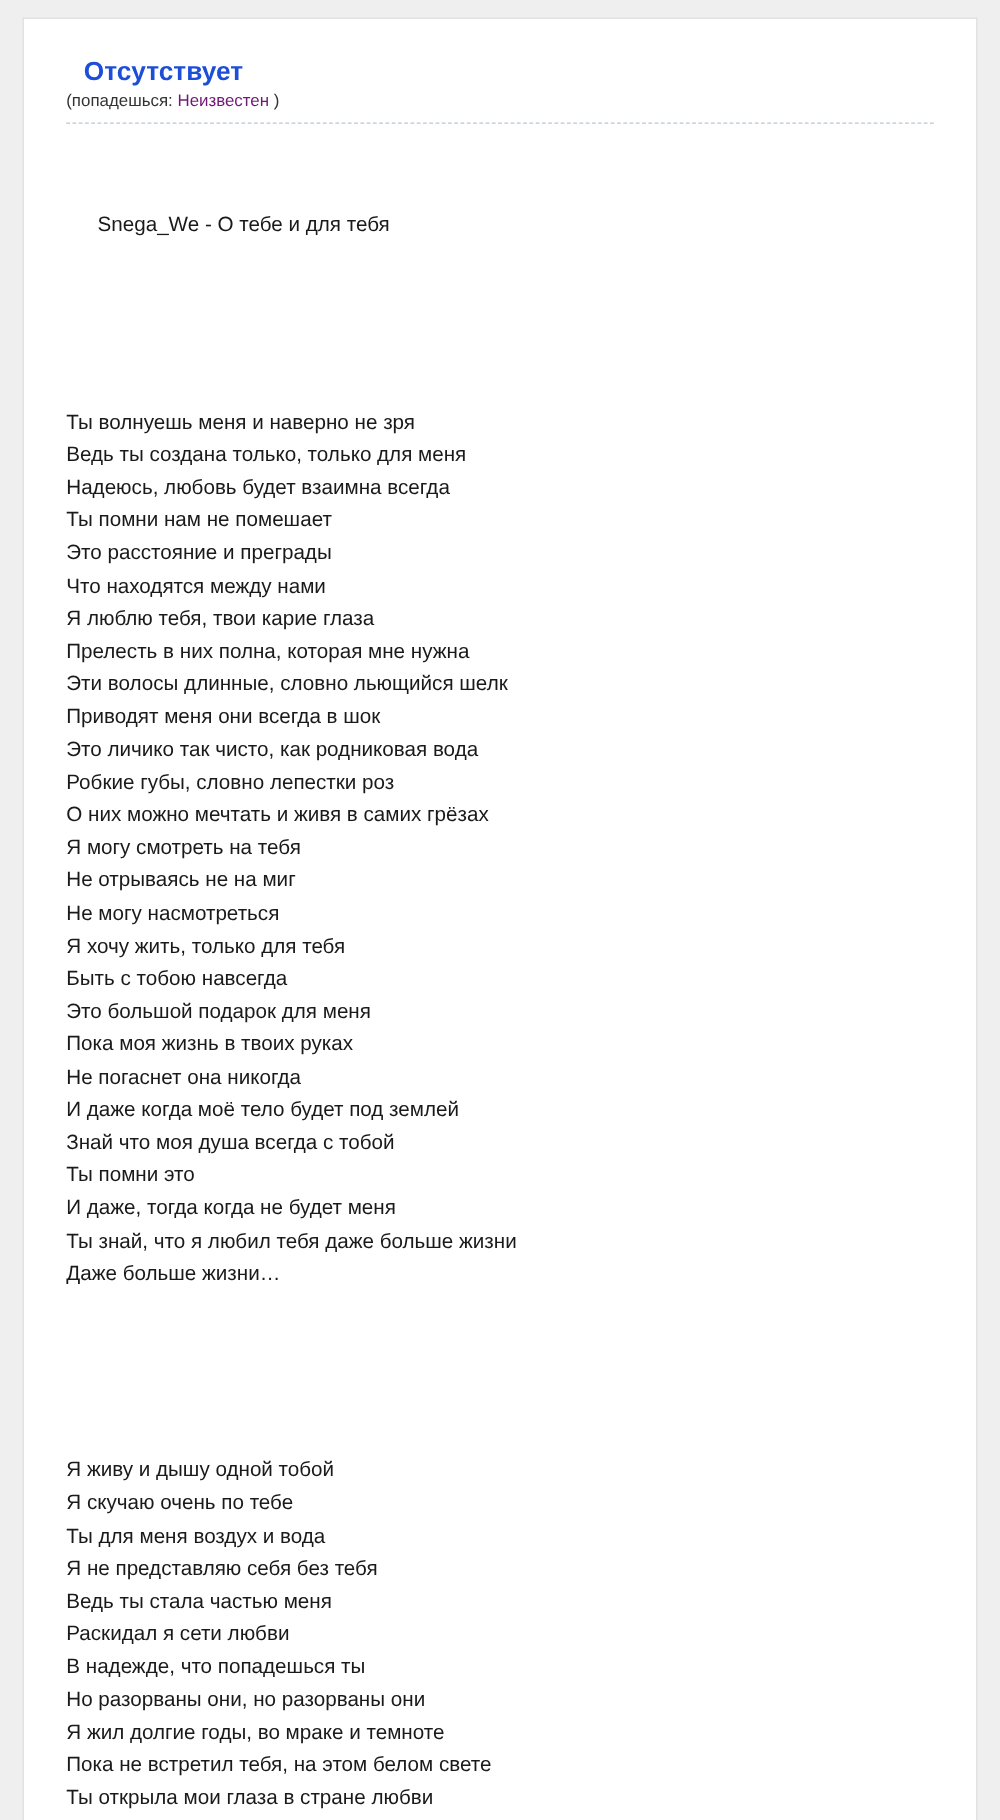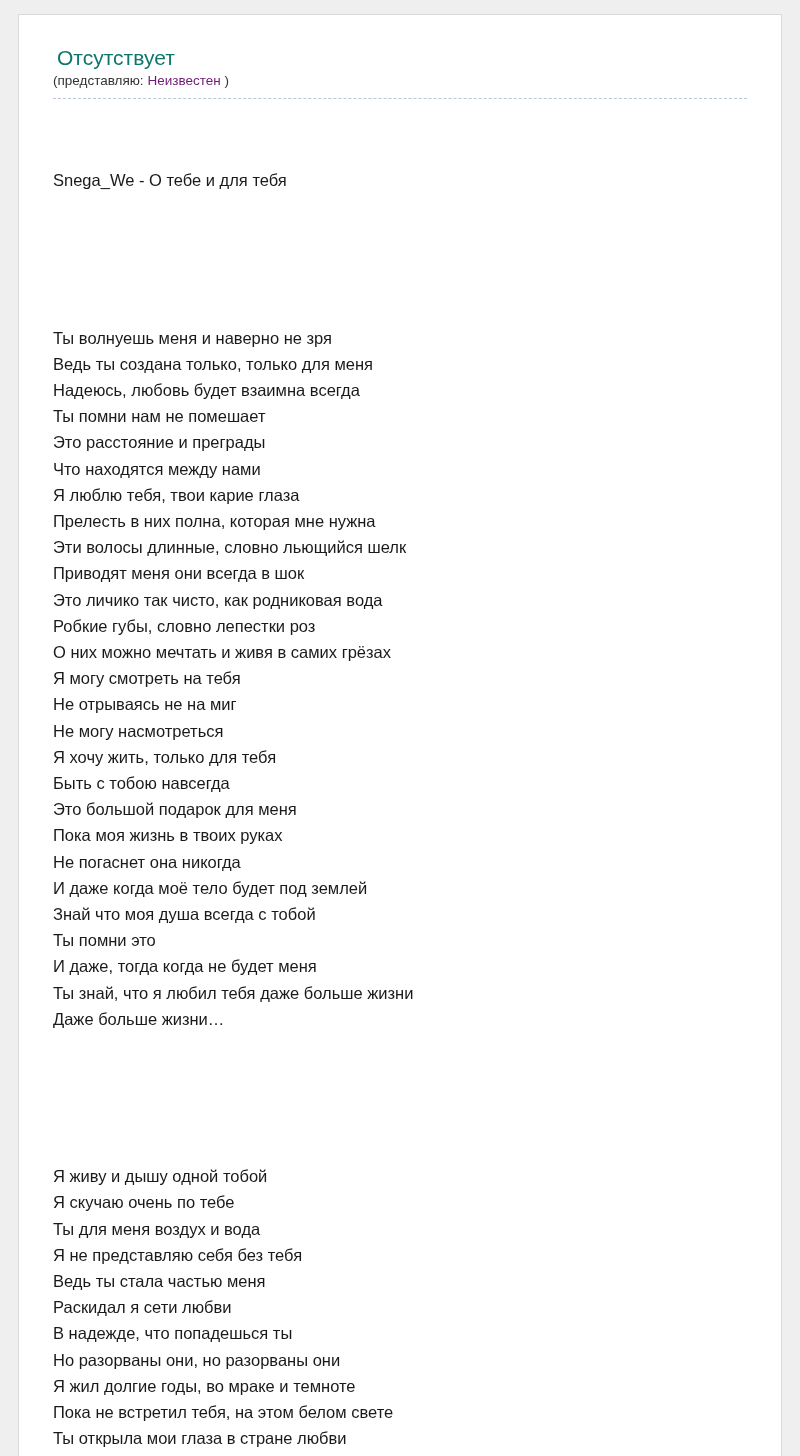--- a/index.html
+++ b/index.html
@@ -23,25 +23,25 @@
   }
   .sheet {
     position: relative;
     background: #ffffff;
     border: 1px solid #d9d9d9;
     box-sizing: border-box;
     min-height: 1428px;
     padding: 30px 34px 30px 34px;
   }
   .song-title {
-    color: #0f766e;
+    color: #1d4ed8;
     font-size: 21px;
     line-height: 26px;
-    margin: 0 0 2px 4px;
-    font-weight: normal;
+    margin: 0 0 2px 14px;
+    font-weight: bold;
   }
   .artist-line {
     font-size: 13.5px;
     color: #333333;
     padding-bottom: 10px;
     border-bottom: 1px dashed #b9c6d6;
     margin-bottom: 16px;
   }
   .artist-line .paren {
     color: #333333;
@@ -55,20 +55,21 @@
     font-size: 16.5px;
     line-height: 26.2px;
     color: #1a1a1a;
     white-space: pre-wrap;
     word-wrap: break-word;
     margin: 0;
     font-family: "Liberation Sans", sans-serif;
   }
   .lyrics .header-line {
     display: block;
+    margin-left: 25px;
   }
   .spacer-line {
     display: block;
     height: 26.2px;
   }
   .stanza {
     display: block;
   }
   .line {
     display: block;
@@ -76,21 +77,21 @@
 </style>
 </head>
 <body>
 
 <div class="page">
   <div class="sheet">
 
     <h1 class="song-title">Отсутствует</h1>
 
     <div class="artist-line">
-      <span class="paren">(представляю:</span>
+      <span class="paren">(попадешься:</span>
       <span class="artist-link">Неизвестен</span>
       <span class="paren">)</span>
     </div>
 
     <div class="lyrics">
       <span class="line header-line">Snega_We - О тебе и для тебя</span>
       <span class="spacer-line"></span>
       <div class="stanza"><span class="line">Ты волнуешь меня и наверно не зря</span><span class="line">Ведь ты создана только, только для меня</span><span class="line">Надеюсь, любовь будет взаимна всегда</span><span class="line">Ты помни нам не помешает</span><span class="line">Это расстояние и преграды</span><span class="line">Что находятся между нами</span><span class="line">Я люблю тебя, твои карие глаза</span><span class="line">Прелесть в них полна, которая мне нужна</span><span class="line">Эти волосы длинные, словно льющийся шелк</span><span class="line">Приводят меня они всегда в шок</span><span class="line">Это личико так чисто, как родниковая вода</span><span class="line">Робкие губы, словно лепестки роз</span><span class="line">О них можно мечтать и живя в самих грёзах</span><span class="line">Я могу смотреть на тебя</span><span class="line">Не отрываясь не на миг</span><span class="line">Не могу насмотреться</span><span class="line">Я хочу жить, только для тебя</span><span class="line">Быть с тобою навсегда</span><span class="line">Это большой подарок для меня</span><span class="line">Пока моя жизнь в твоих руках</span><span class="line">Не погаснет она никогда</span><span class="line">И даже когда моё тело будет под землей</span><span class="line">Знай что моя душа всегда с тобой</span><span class="line">Ты помни это</span><span class="line">И даже, тогда когда не будет меня</span><span class="line">Ты знай, что я любил тебя даже больше жизни</span><span class="line">Даже больше жизни…</span></div>
       <span class="spacer-line"></span>
       <div class="stanza"><span class="line">Я живу и дышу одной тобой</span><span class="line">Я скучаю очень по тебе</span><span class="line">Ты для меня воздух и вода</span><span class="line">Я не представляю себя без тебя</span><span class="line">Ведь ты стала частью меня</span><span class="line">Раскидал я сети любви</span><span class="line">В надежде, что попадешься ты</span><span class="line">Но разорваны они, но разорваны они</span><span class="line">Я жил долгие годы, во мраке и темноте</span><span class="line">Пока не встретил тебя, на этом белом свете</span><span class="line">Ты открыла мои глаза в стране любви</span><span class="line">В которой жила ты, теперь живу и я</span></div>

